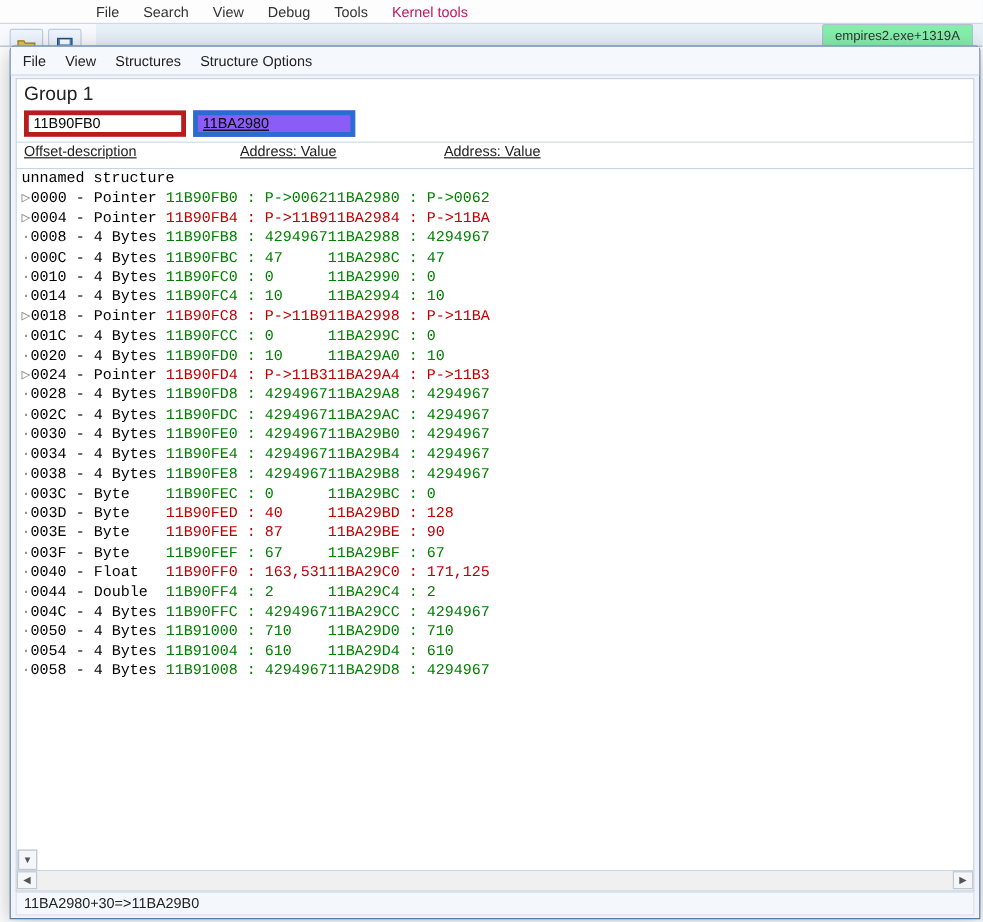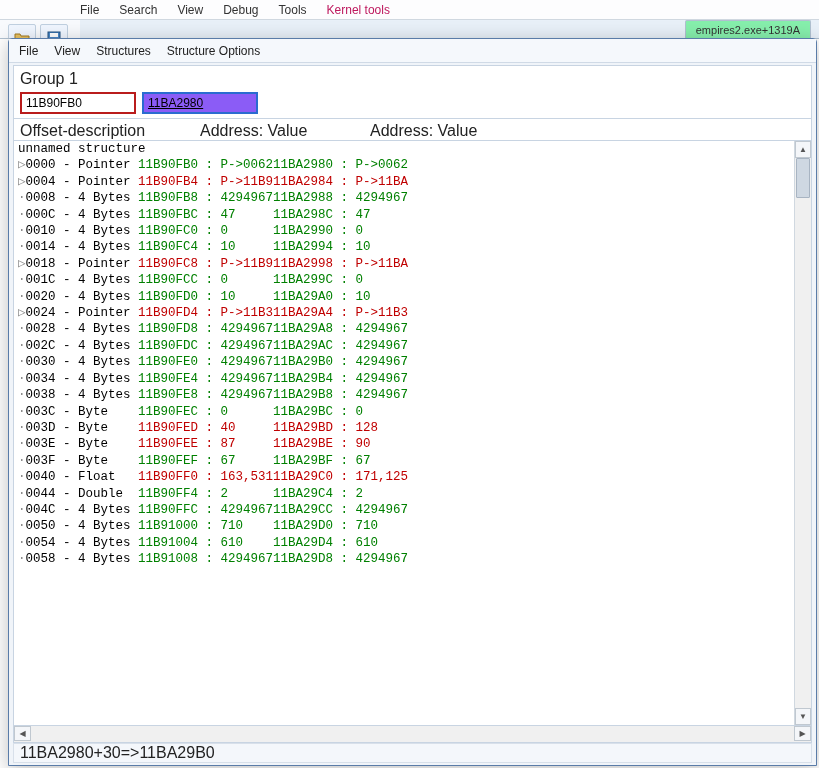--- a/index.html
+++ b/index.html
@@ -90,49 +90,49 @@
   }
   .toolbar2 {
     background: #fff;
     border: 1px solid #c8d4e2;
     margin: 2px 4px 0 4px;
     padding: 4px 6px;
   }
   .group-label { font-size: 16px; color: #222; margin-bottom: 4px; }
   .addr-inputs { display: flex; gap: 6px; }
   .addr-input {
-    width: 116px; height: 22px;
-    border: 2px solid #b91c1c;
+    width: 135px; height: 22px;
+    border: 4px solid #b91c1c;
     background: #fff;
     font-family: inherit; font-size: 12px;
     padding: 1px 4px;
   }
   .addr-input.focused { border-color: #2a6cd0; background:#8b5cf6;text-decoration:underline; }
   .headers {
-    display: flex; align-items: flex-end;
+    display: flex; align-items: flex-start;
     background: #fff;
     border: 1px solid #c8d4e2;
     border-top: none;
     margin: 0 4px;
     height: 22px;
     padding: 0 6px;
-    font-size: 16px; color: #222;
+    font-size: 12px; color: #222; text-decoration: underline;
   }
   .hcol1 { width: 180px; }
   .hcol2 { width: 170px; }
   .hcol3 { flex: 1; }
   .content-wrap {
     flex: 1;
     border: 1px solid #c8d4e2;
     border-top: none;
     margin: 0 4px;
     background: #fff;
     position: relative;
     overflow: hidden;
-    display: flex; 
+    display: flex; flex-direction: column;
   }
   .content {
     flex: 1;
     overflow: hidden;
     font-family: "Courier New", monospace;
     font-size: 12.5px;
     line-height: 16.4px;
     white-space: pre;
     padding: 0 4px;
     color: #000;
@@ -158,21 +158,21 @@
   .hscroll .arrow {
     position:absolute; top:0; width:17px; height:15px;
     background:#f4f6f9; border:1px solid #c0c8d0;
     display:flex;align-items:center;justify-content:center;font-size:8px;color:#555;
   }
   .hscroll .arrow.left{left:0;} .hscroll .arrow.right{right:0;}
   .statusbar {
     height: 20px; margin: 0 4px 2px 4px;
     background: #f4f7fb; border: 1px solid #d8e0ea;
     display:flex; align-items:center; padding:0 6px;
-    font-size: 16px; color: #222;
+    font-size: 12px; color: #222;
   }
   .row-green { color: #008000; }
   .row-red   { color: #c00000; }
   .tree-glyph { color: #888; }
   .offset-col { color: #000; }
 </style>
 </head>
 <body>
 
 <div class="bg-menubar">

